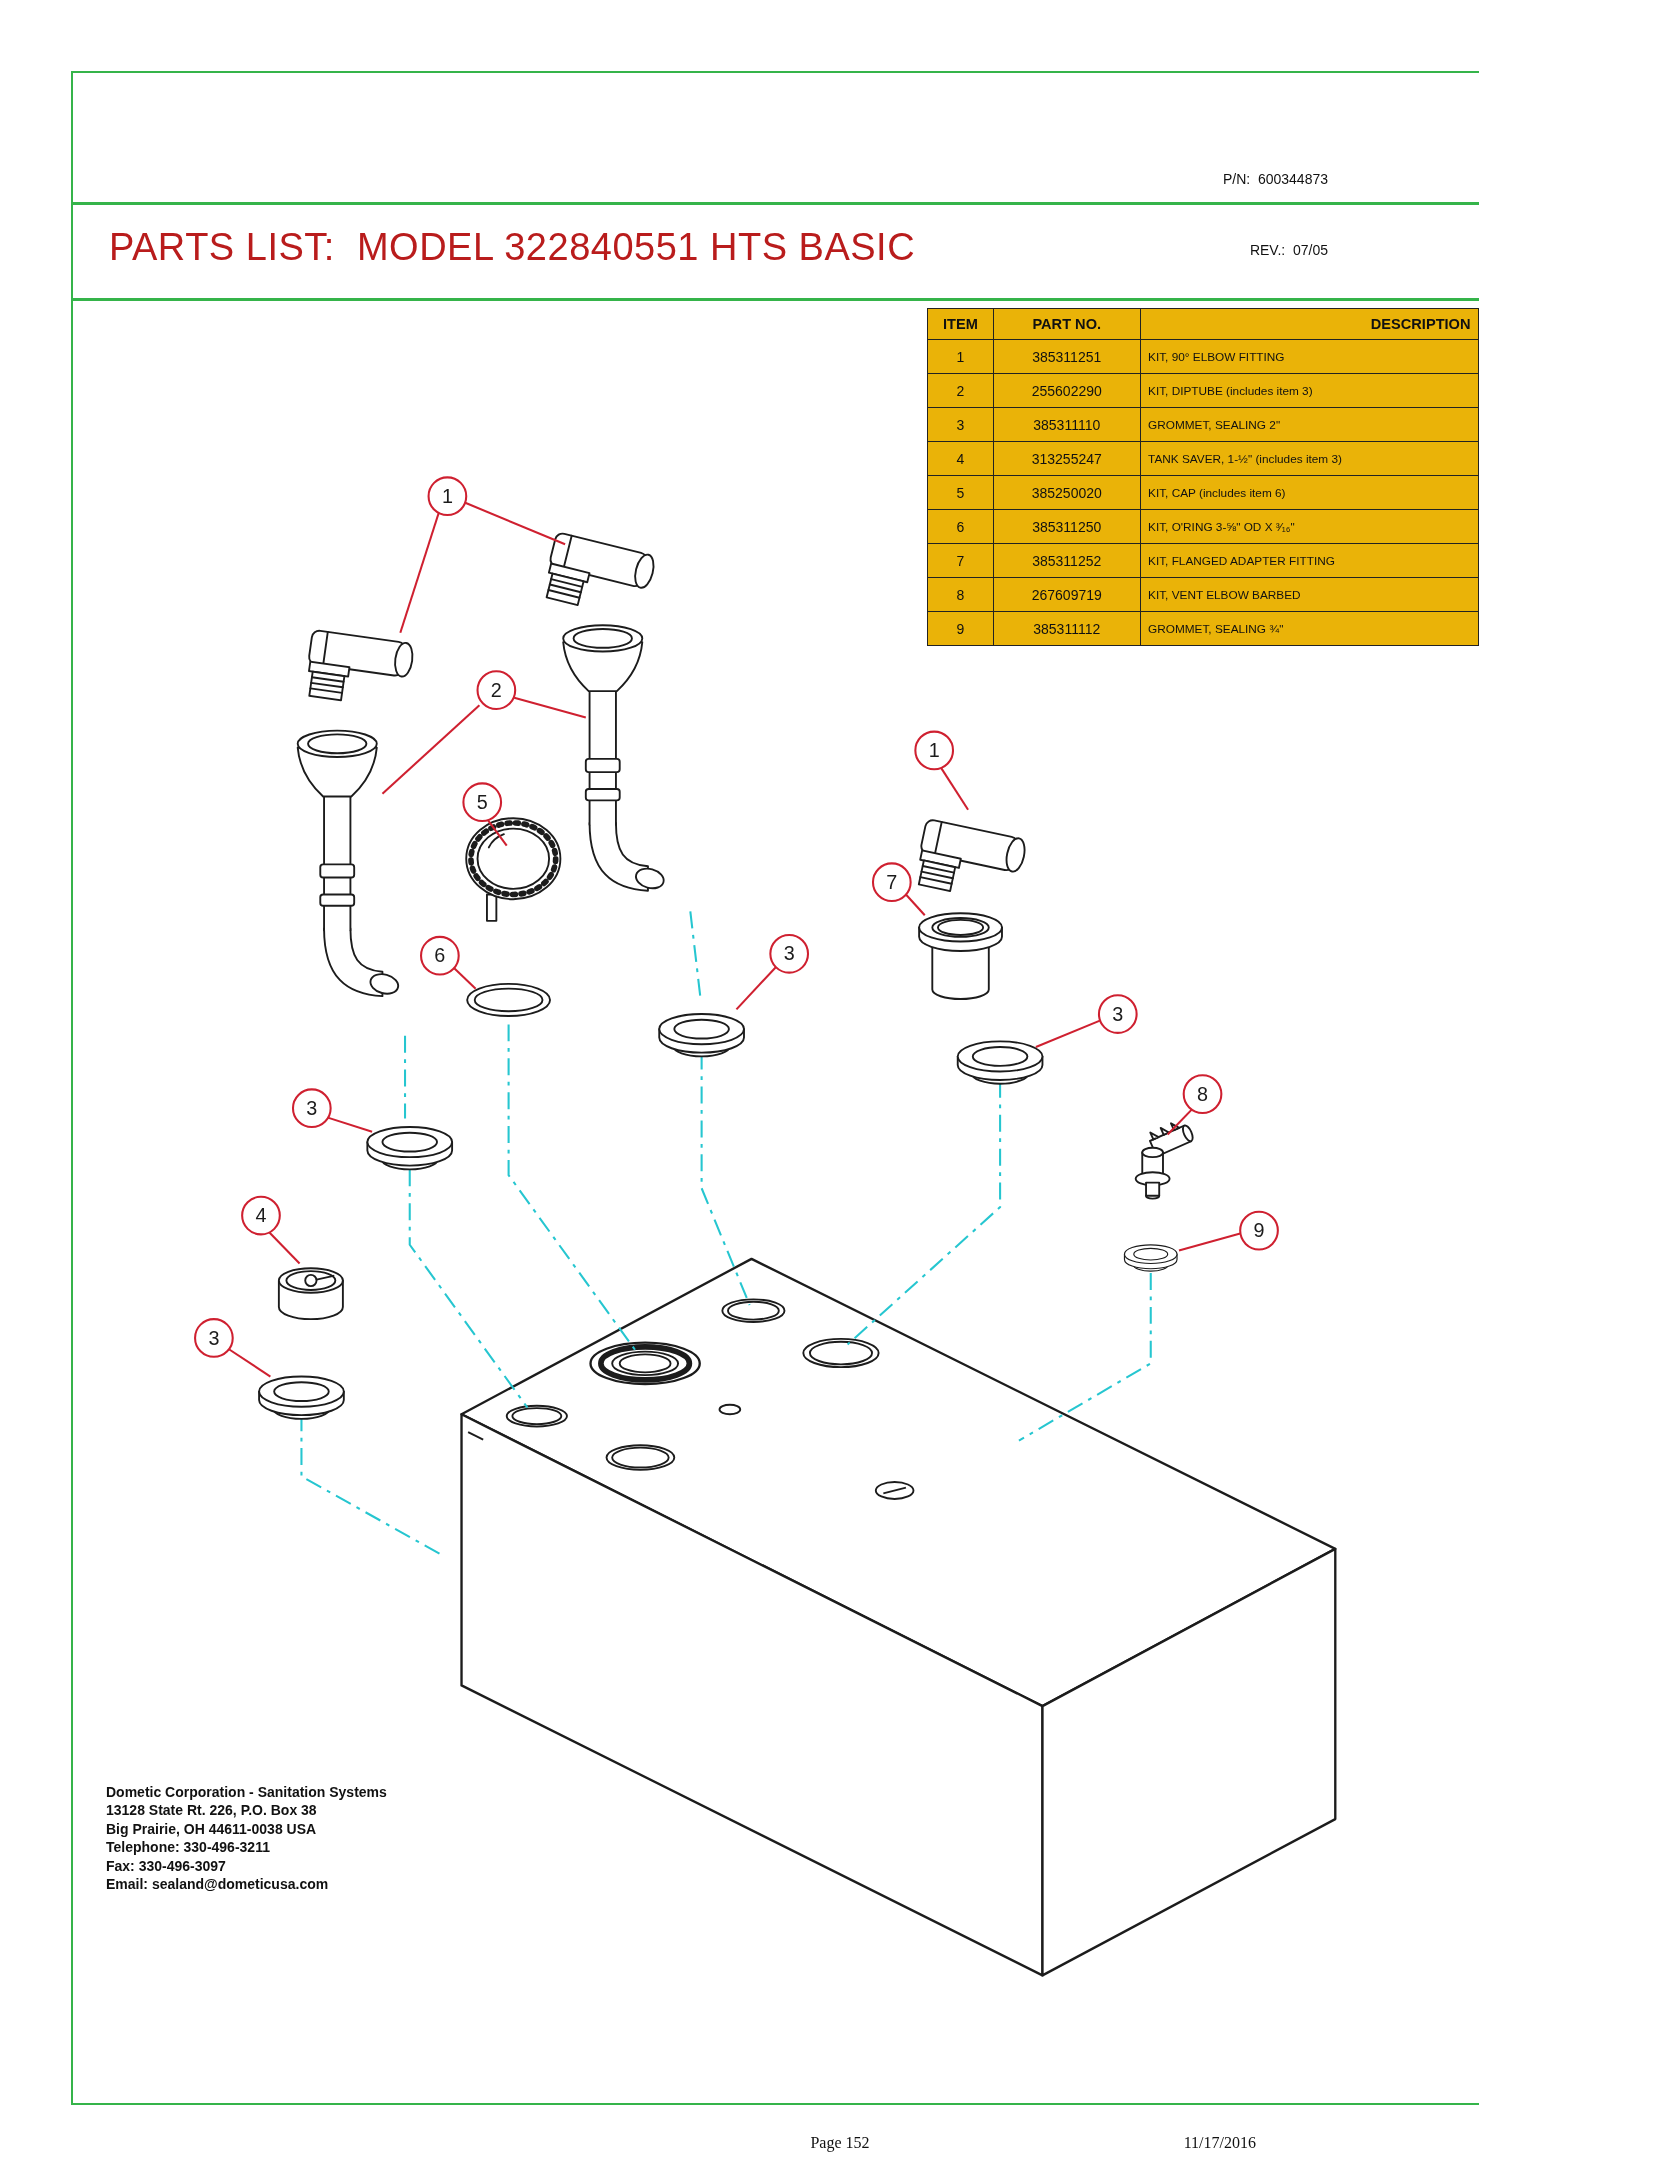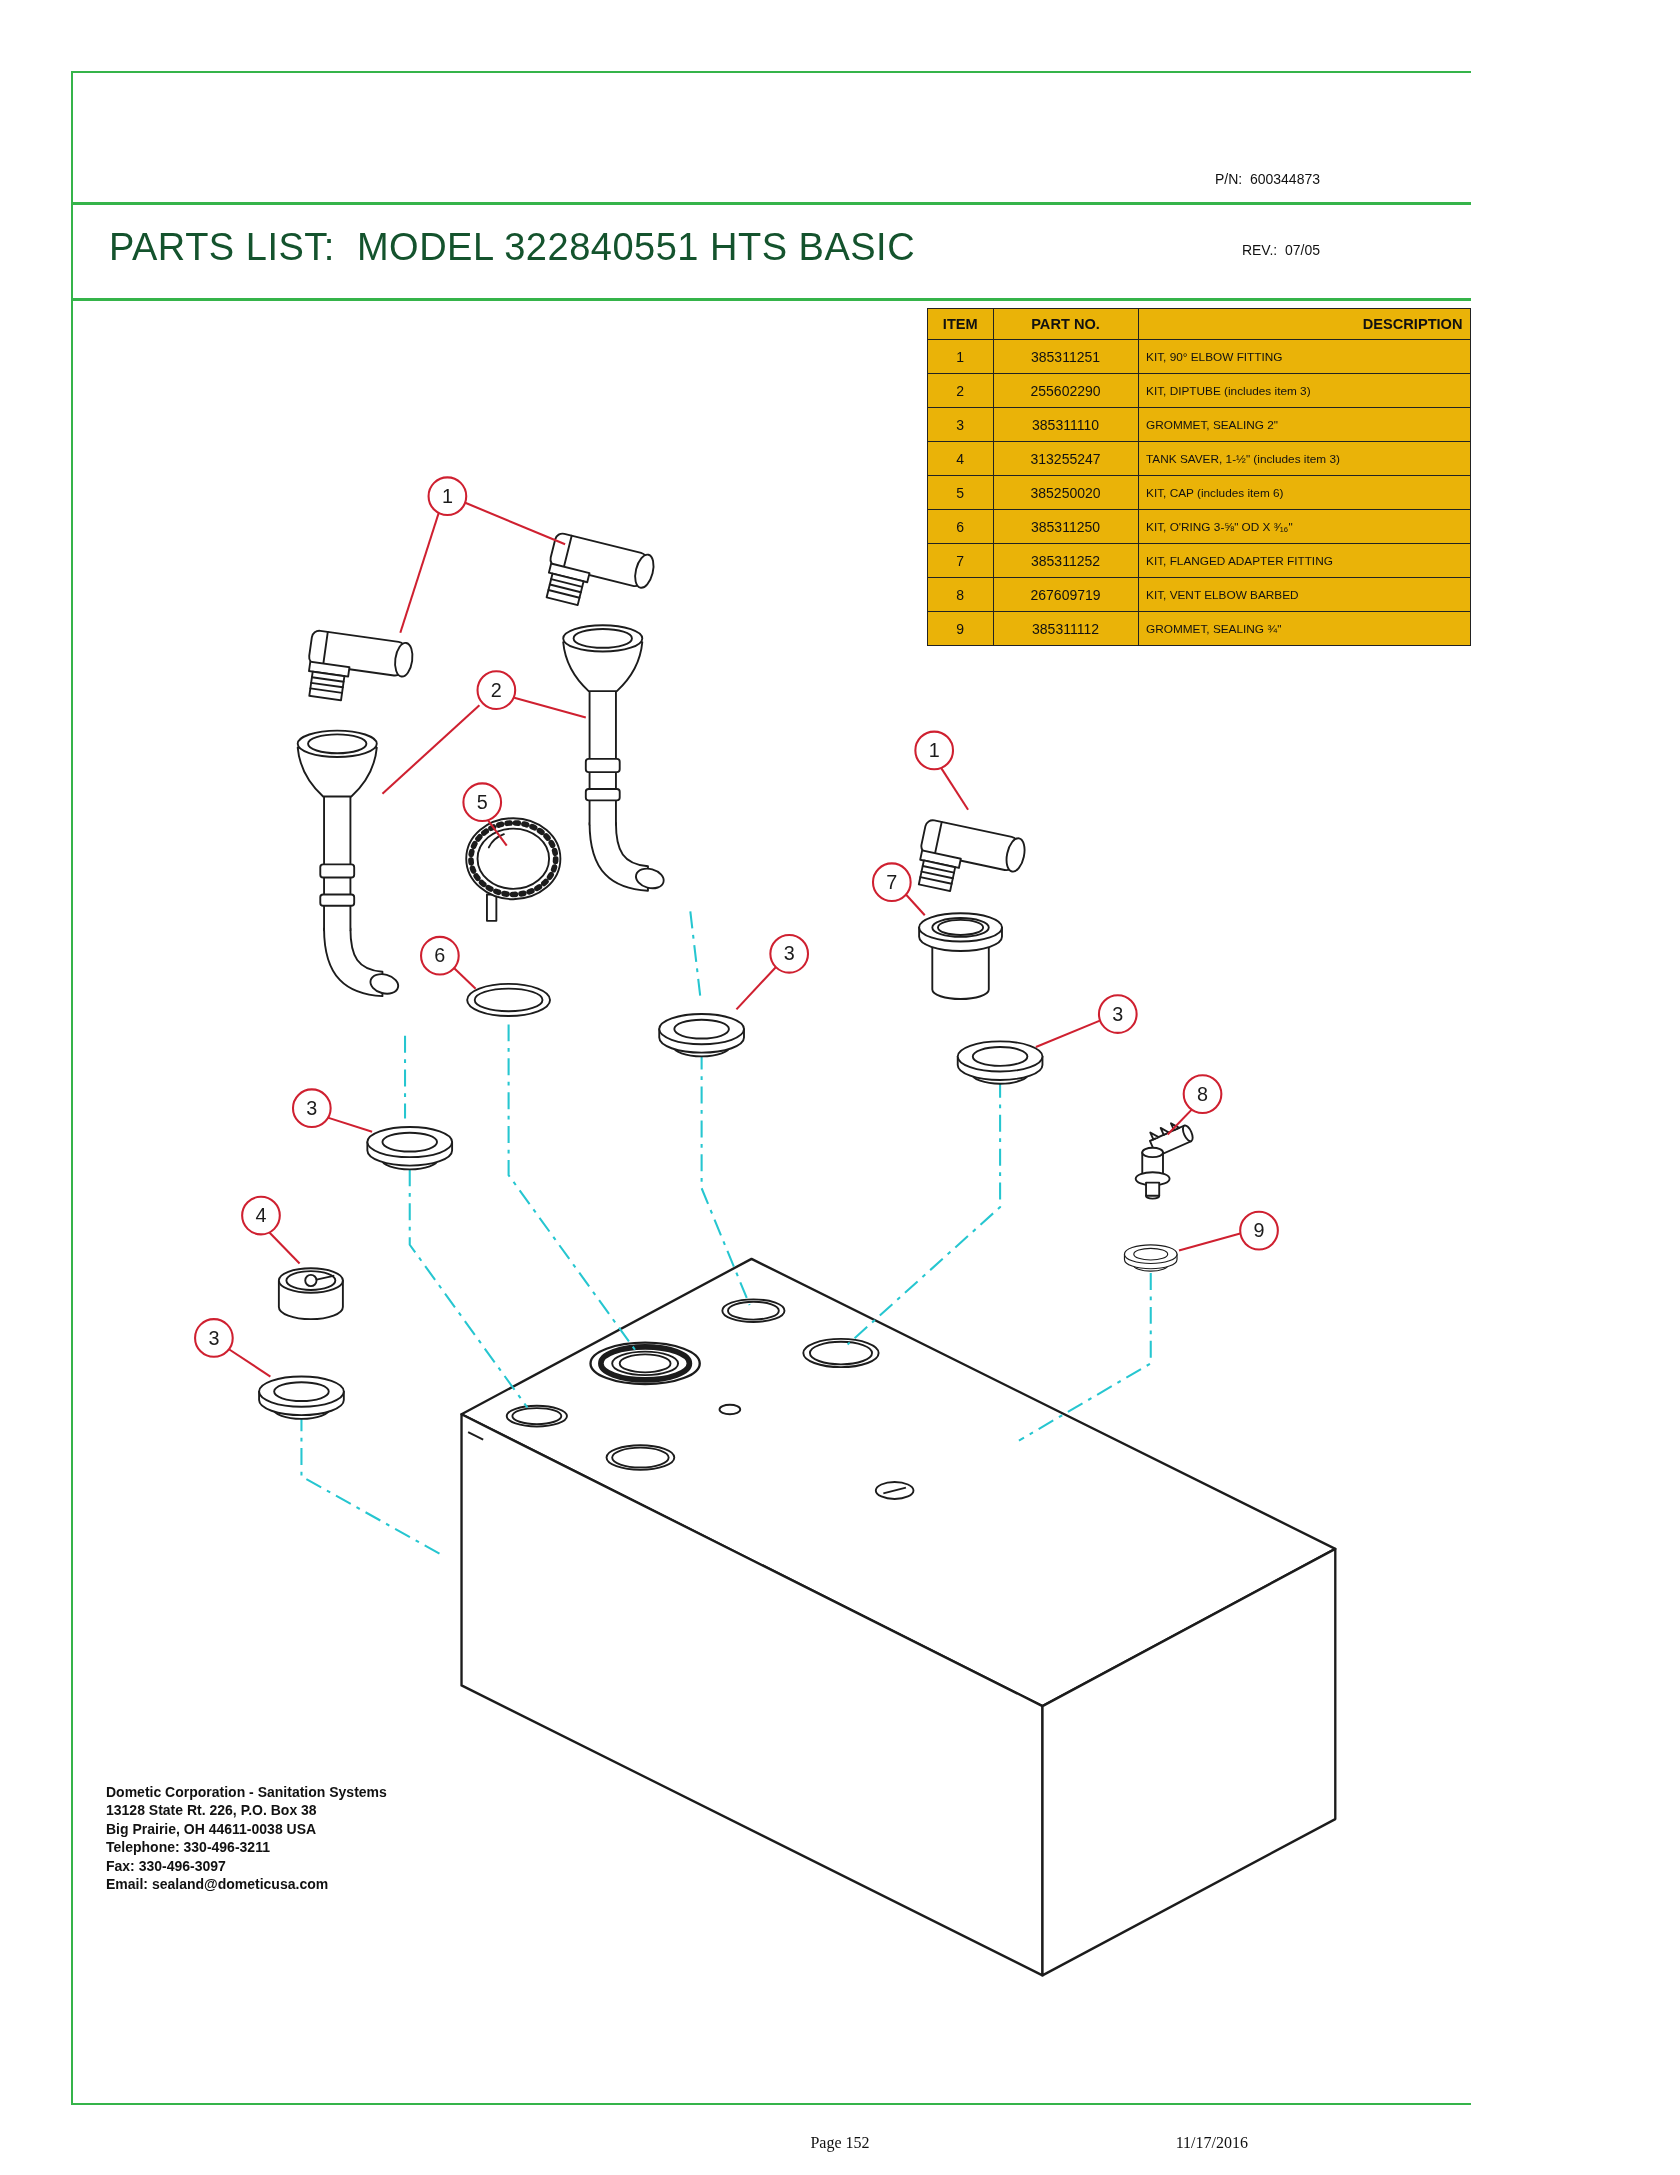--- a/index.html
+++ b/index.html
@@ -1,25 +1,25 @@
 <!DOCTYPE html>
 <html style="font-size:15px"><head>
 <meta charset="utf-8">
 <style>
   html,body{margin:0;padding:0;background:#ffffff;}
   .page{position:relative;width:1471px;height:2175px;background:#fff;
-        font-family:"Liberation Sans",sans-serif;color:#111;overflow:hidden;}
+        font-family:"Liberation Sans",sans-serif;color:#111;overflow:hidden;padding-left:8px;}
   .frame{position:absolute;left:71px;top:71px;width:1540px;height:2034px;
          box-sizing:border-box;border:2.8px solid #35b44a;}
   .hline{position:absolute;left:71px;width:1540px;height:2.8px;background:#35b44a;}
   #hline1{top:202px;} #hline2{top:298px;}
   .pn-block{position:absolute;top:121px;right:151px;text-align:right;
             font-size:14px;line-height:23.5px;white-space:pre;}
   .title{position:absolute;left:109px;top:226px;font-size:38px;
-         letter-spacing:0.5px;white-space:pre;color:#14532d;}
+         letter-spacing:0.5px;white-space:pre;color:#b91c1c;}
   table.parts{position:absolute;left:927px;top:308px;border-collapse:collapse;
               background:#eab308;}
   table.parts th,table.parts td{border:1.5px solid #222;padding:0 7.5px;}
   table.parts th{font-size:14.6px;font-weight:bold;height:30px;text-align:right;}
   table.parts th.c{text-align:center;}
   td.item{width:56px;text-align:center;font-size:14px;height:33px;}
   td.part{width:155px;text-align:center;font-size:14px;}
   td.desc{width:412px;text-align:left;font-size:11.8px;margin-left:7px;}
   .address{position:absolute;left:106px;top:1783px;font-size:14px;
            font-weight:bold;line-height:18.4px;}

